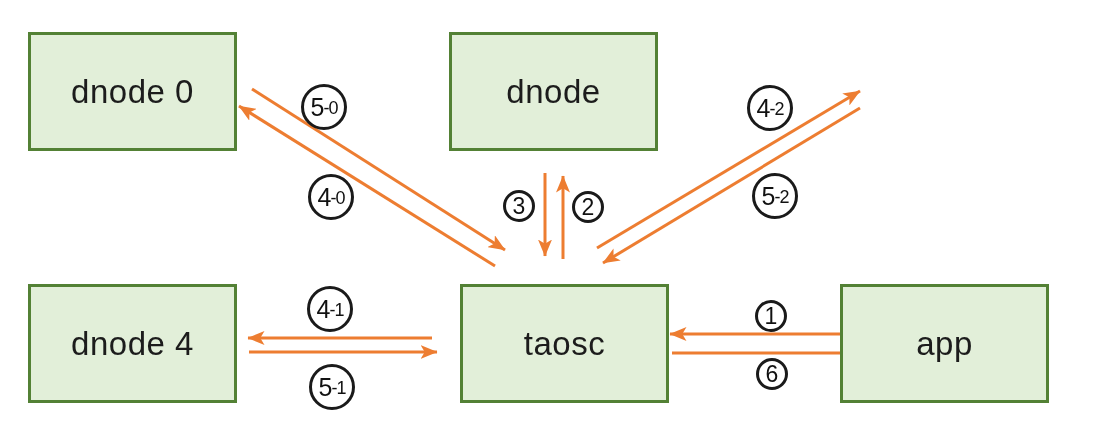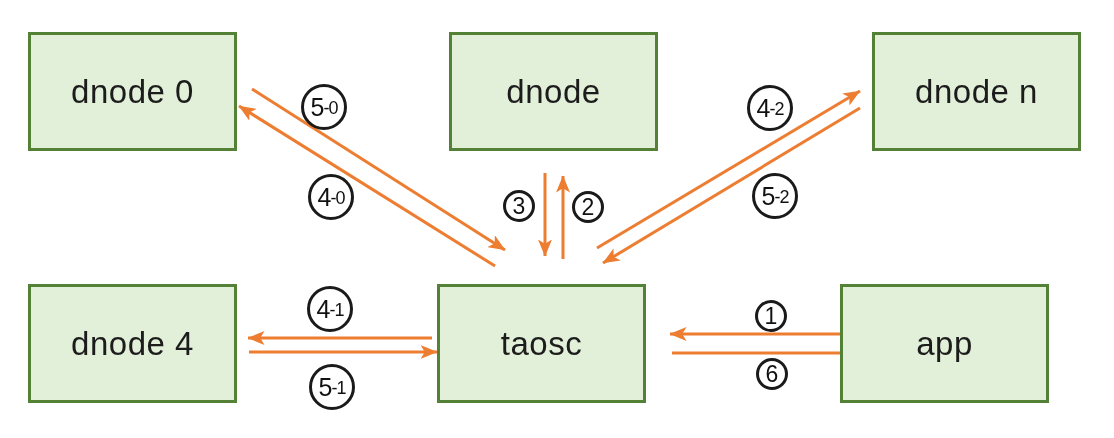--- a/index.html
+++ b/index.html
@@ -61,27 +61,24 @@
     <line class="arrow-line" x1="857" y1="334" x2="670" y2="334" marker-end="url(#ah)"></line>
     <line class="arrow-line" x1="672" y1="353" x2="856" y2="353" marker-end="url(#ah)"></line>
   </svg>
 
   <div class="node" style="left:28px;top:32px">
     <span>dnode 0</span>
   </div>
   <div class="node" style="left:449px;top:32px">
     <span>dnode</span>
   </div>
-  <div class="node" style="left:872px;top:32px">
-    <span>dnode n</span>
-  </div>
   <div class="node" style="left:28px;top:284px">
     <span>dnode 4</span>
   </div>
-  <div class="node" style="left:437px;top:284px">
+  <div class="node" style="left:460px;top:284px">
     <span>taosc</span>
   </div>
   <div class="node" style="left:840px;top:284px">
     <span>app</span>
   </div>
 
   <div class="elabel pair" style="left:301px;top:84px">
       <span class="lead">5</span>
       <span class="tail">-0</span>
     </div>

